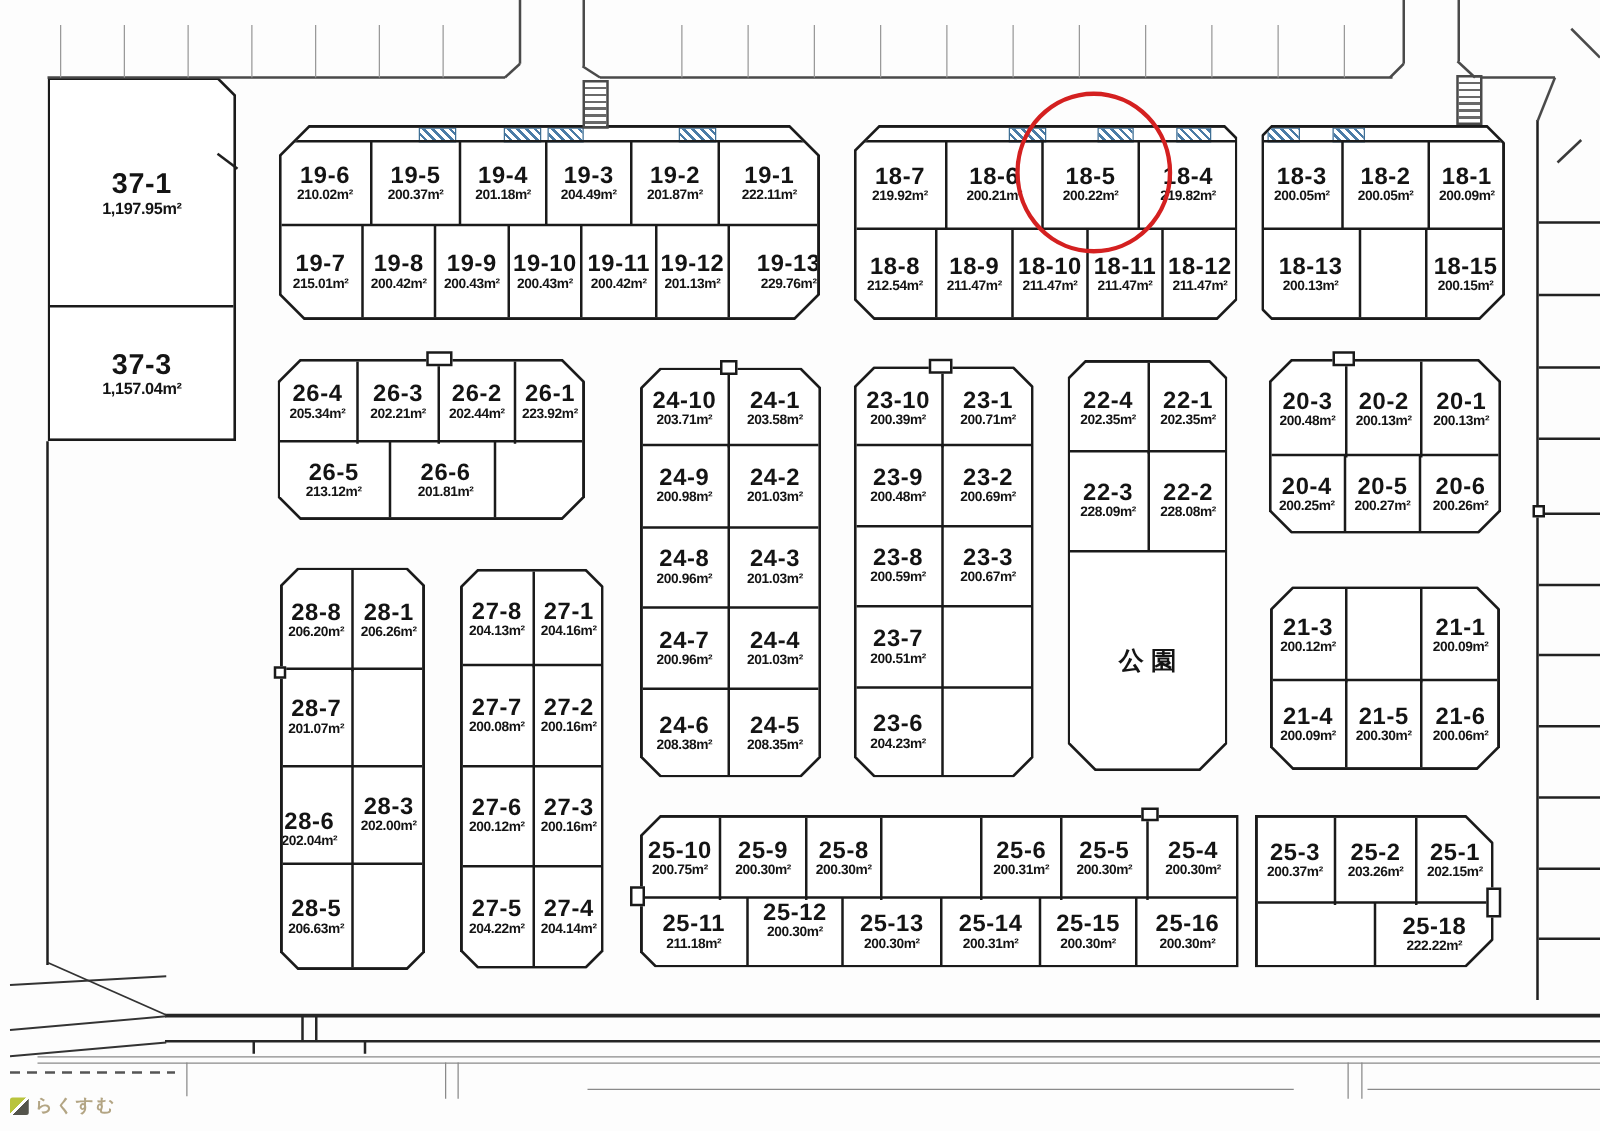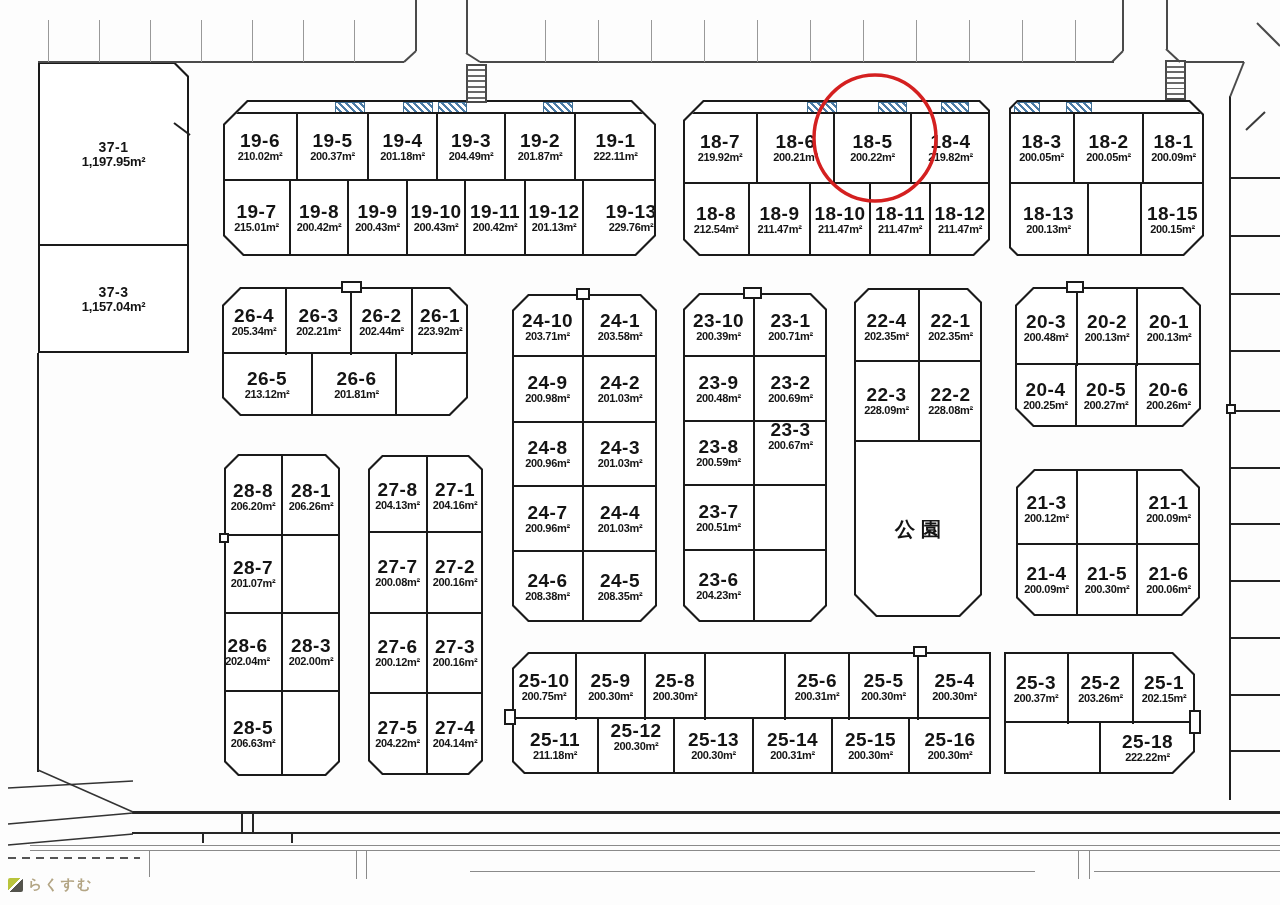--- a/index.html
+++ b/index.html
@@ -5,21 +5,21 @@
   html,body{margin:0;padding:0;background:#e8e8e8;}
   .map{position:relative;width:1280px;height:905px;background:#fdfdfd;overflow:hidden;
        font-family:"Liberation Sans",sans-serif;}
   .blk{position:absolute;background:#1a1a1a;}
   .blk-in{position:absolute;inset:2px;background:#ffffff;}
   .hl,.vl{position:absolute;background:#1a1a1a;}
   .cell{position:absolute;display:flex;flex-direction:column;align-items:center;justify-content:center;
         gap:1px;color:#141414;}
   .no{font-size:19px;font-weight:700;letter-spacing:.5px;line-height:1.02;white-space:nowrap;}
   .ar{font-size:11px;font-weight:700;letter-spacing:-.3px;line-height:1.05;white-space:nowrap;}
-  .blk-37 .no{font-size:14px;}
+  .blk-37 .no{font-size:23px;}
   .blk-37 .ar{font-size:13px;}
   .park-cell .no{font-size:20px;letter-spacing:6px;padding-left:6px;}
   .hatch{position:absolute;top:0;height:12px;box-sizing:border-box;border:1px solid #3f6f95;
          background:repeating-linear-gradient(45deg,#ffffff 0 3px,#4a7ba6 3px 5px);}
   .ladder{position:absolute;box-sizing:border-box;border:2px solid #4a4a4a;background:
           repeating-linear-gradient(180deg,#ffffff 0 3.5px,#6a6a6a 3.5px 5.5px);}
   .line{position:absolute;}
   .dash{position:absolute;background:repeating-linear-gradient(90deg,#555 0 8px,transparent 8px 14px);}
   .notch{position:absolute;background:#fff;border:2px solid #1a1a1a;box-sizing:border-box;z-index:30;}
   .overlay{position:absolute;left:0;top:0;z-index:40;pointer-events:none;}
@@ -218,21 +218,21 @@
         <div class="cell" style="left: 69px; top: 61px; width: 73px; height: 65px;">
           <span class="no">23-2</span>
           <span class="ar">200.69m²</span>
         </div>
         <div class="hl" style="left: 0px; top: 125px; width: 100%; height: 2px;"></div>
         <div class="cell" style="left: -2px; top: 126px; width: 71px; height: 64px;">
           <span class="no">23-8</span>
           <span class="ar">200.59m²</span>
         </div>
         <div class="vl" style="left: 68px; top: 126px; width: 2px; height: 64px;"></div>
-        <div class="cell" style="left: 69px; top: 109px; width: 73px; height: 64px;">
+        <div class="cell" style="left: 69px; top: 126px; width: 73px; height: 64px;">
           <span class="no">23-3</span>
           <span class="ar">200.67m²</span>
         </div>
         <div class="hl" style="left: 0px; top: 189px; width: 100%; height: 2px;"></div>
         <div class="cell" style="left: -2px; top: 190px; width: 71px; height: 65px;">
           <span class="no">23-7</span>
           <span class="ar">200.51m²</span>
         </div>
         <div class="vl" style="left: 68px; top: 190px; width: 2px; height: 65px;"></div>
         <div class="hl" style="left: 0px; top: 254px; width: 100%; height: 2px;"></div>
@@ -384,21 +384,21 @@
           <span class="no">28-1</span>
           <span class="ar">206.26m²</span>
         </div>
         <div class="hl" style="left: 0px; top: 78px; width: 100%; height: 2px;"></div>
         <div class="cell" style="left: -2px; top: 79px; width: 58px; height: 78px;">
           <span class="no">28-7</span>
           <span class="ar">201.07m²</span>
         </div>
         <div class="vl" style="left: 55px; top: 79px; width: 2px; height: 78px;"></div>
         <div class="hl" style="left: 0px; top: 156px; width: 100%; height: 2px;"></div>
-        <div class="cell" style="left: -2px; top: 157px; width: 47px; height: 78px;">
+        <div class="cell" style="left: -2px; top: 169px; width: 47px; height: 78px;">
           <span class="no">28-6</span>
           <span class="ar">202.04m²</span>
         </div>
         <div class="vl" style="left: 55px; top: 157px; width: 2px; height: 78px;"></div>
         <div class="cell" style="left: 56px; top: 157px; width: 58px; height: 78px;">
           <span class="no">28-3</span>
           <span class="ar">202.00m²</span>
         </div>
         <div class="hl" style="left: 0px; top: 234px; width: 100%; height: 2px;"></div>
         <div class="cell" style="left: -2px; top: 235px; width: 58px; height: 85px; justify-content: center;">

